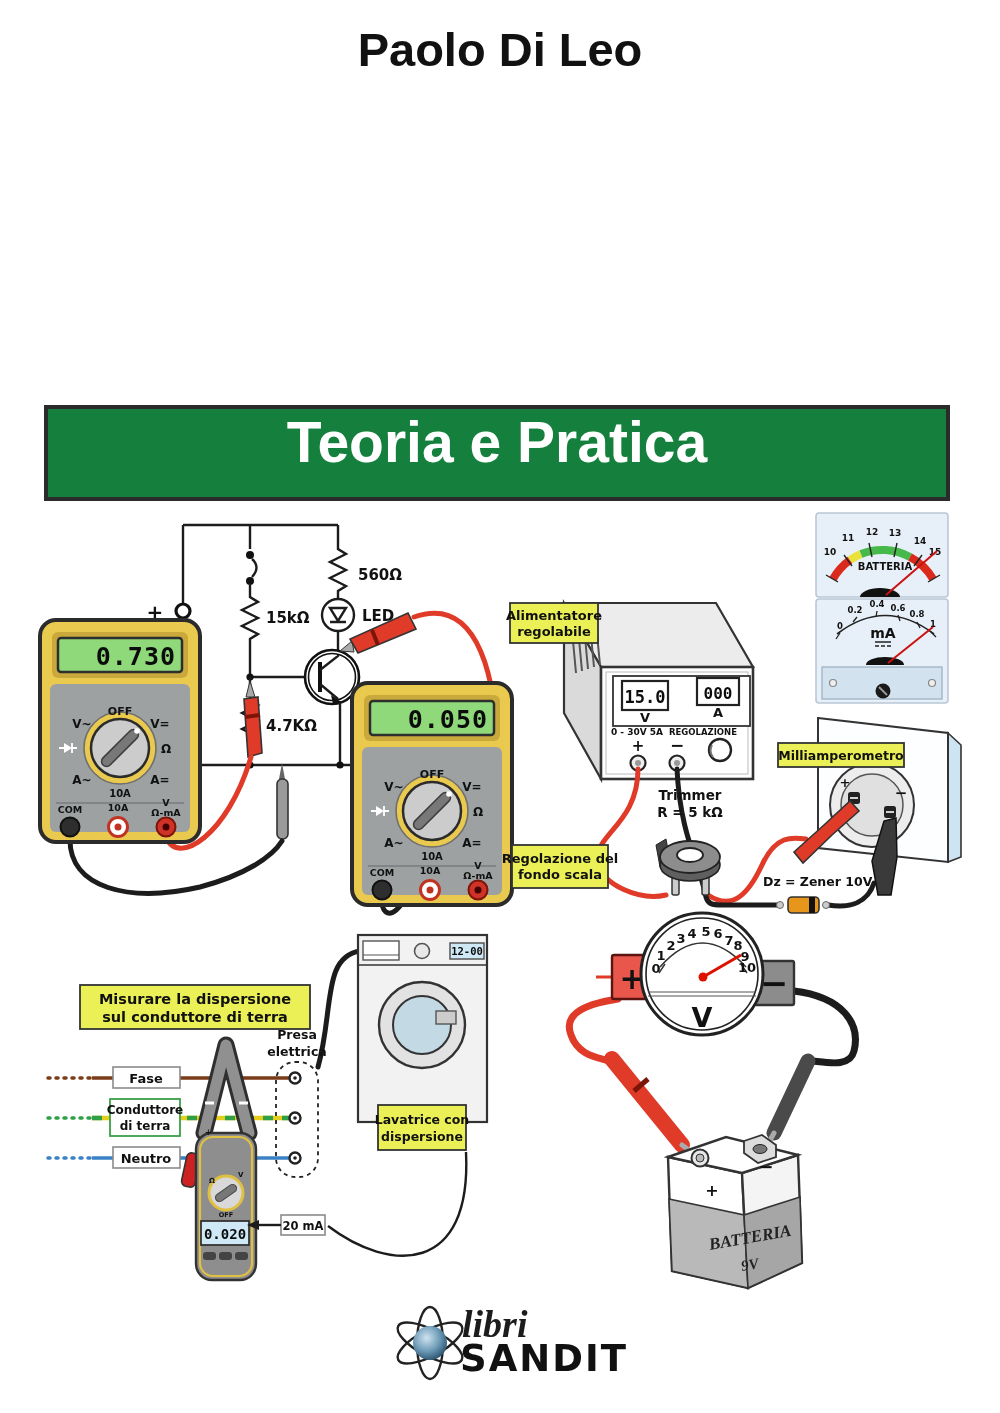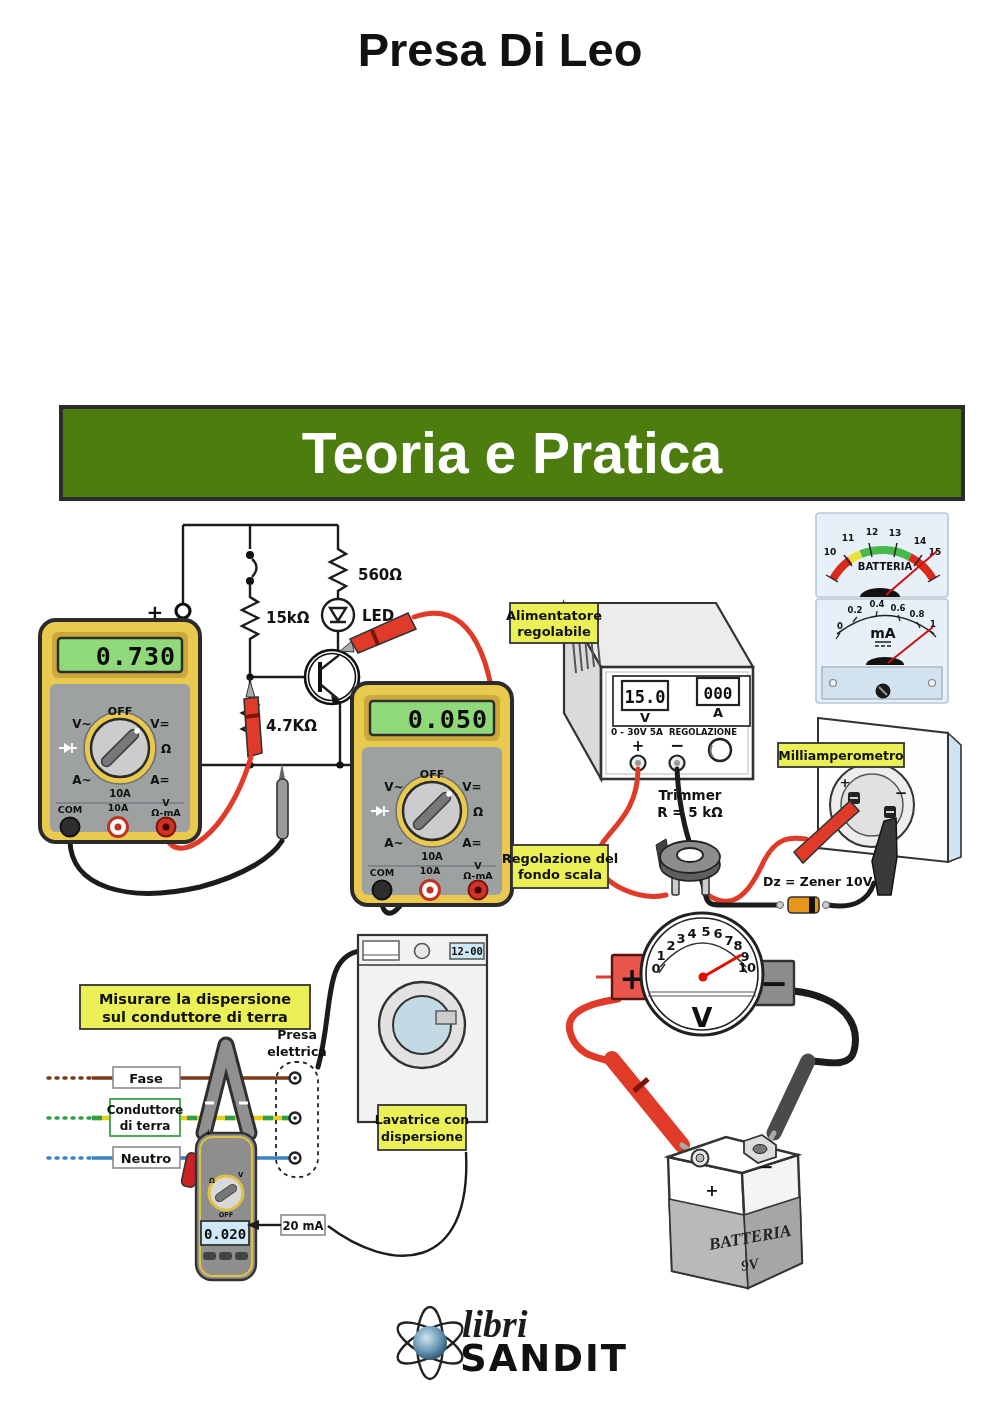--- a/index.html
+++ b/index.html
@@ -4,40 +4,40 @@
 <style>
   html,body{margin:0;padding:0;background:#888;}
   .page{position:relative;width:1000px;height:1413px;background:#ffffff;overflow:hidden;
         font-family:"Liberation Sans",sans-serif;color:#111;}
   .author{position:absolute;top:22px;left:0;width:100%;text-align:center;
           font-size:47px;font-weight:bold;}
   .title{position:absolute;top:80px;left:0;width:100%;text-align:center;}
   .title .line{display:block;height:105px;line-height:102px;white-space:nowrap;}
   .title .line span{display:inline-block;font-weight:bold;font-size:78px;
           letter-spacing:-2px;transform:scale(1.0,1.3);transform-origin:center;}
-  .banner{position:absolute;left:59px;top:405px;width:898px;height:88px;
-          background:#4d7c0f;border:4px solid #2b2b2b;display:flex;
-          align-items:center;justify-content:center;}
+  .banner{position:absolute;left:44px;top:405px;width:898px;height:88px;
+          background:#15803d;border:4px solid #2b2b2b;display:flex;
+          align-items:flex-start;justify-content:center;}
   .banner span{color:#ffffff;font-weight:bold;font-size:57px;}
   svg{position:absolute;left:0;top:505px;}
   .t{font-family:"DejaVu Sans","Liberation Sans",sans-serif;font-weight:bold;fill:#111;}
   .lcd{font-family:"DejaVu Sans Mono","Liberation Mono",monospace;font-weight:bold;fill:#0c0c0c;}
   .serifi{font-family:"Liberation Serif",serif;font-style:italic;font-weight:bold;}
   .callout{fill:#eaf055;stroke:#333;stroke-width:1.8;}
   .whitebox{fill:#ffffff;stroke:#8a8a8a;stroke-width:1.6;}
   .wire-red{stroke:#e03b28;stroke-width:5;fill:none;stroke-linecap:round;}
   .wire-black{stroke:#1c1c1c;stroke-width:5;fill:none;stroke-linecap:round;}
   .cw{stroke:#1c1c1c;stroke-width:2.4;fill:none;}
 </style>
 </head>
 <body>
 
 <div class="page">
 
-  <div class="author">Presa Di Leo</div>
+  <div class="author">Paolo Di Leo</div>
 
 
   <div class="banner">
     <span>Teoria e Pratica</span>
   </div>
 
   <svg width="1000" height="908" viewBox="0 0 1000 908">
 
     <g>
       <path class="cw" d="M 183 20 H 338 M 250 20 V 44 M 183 20 V 98 M 183 183 V 260 M 183 260 H 430"></path>

